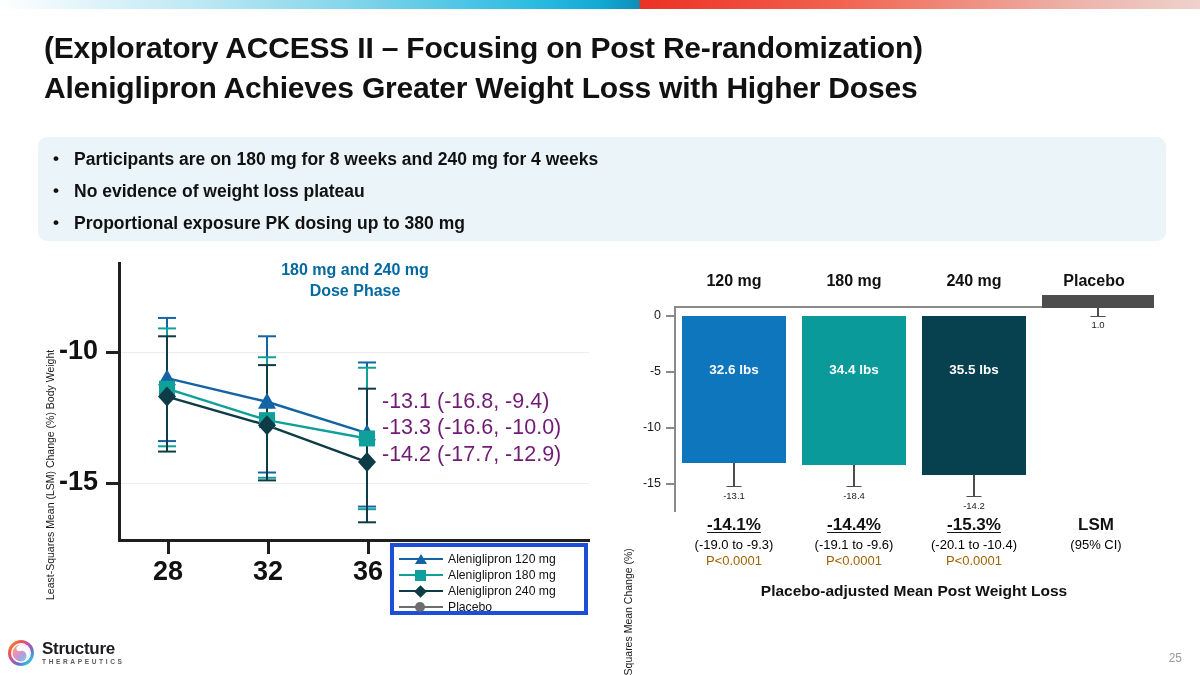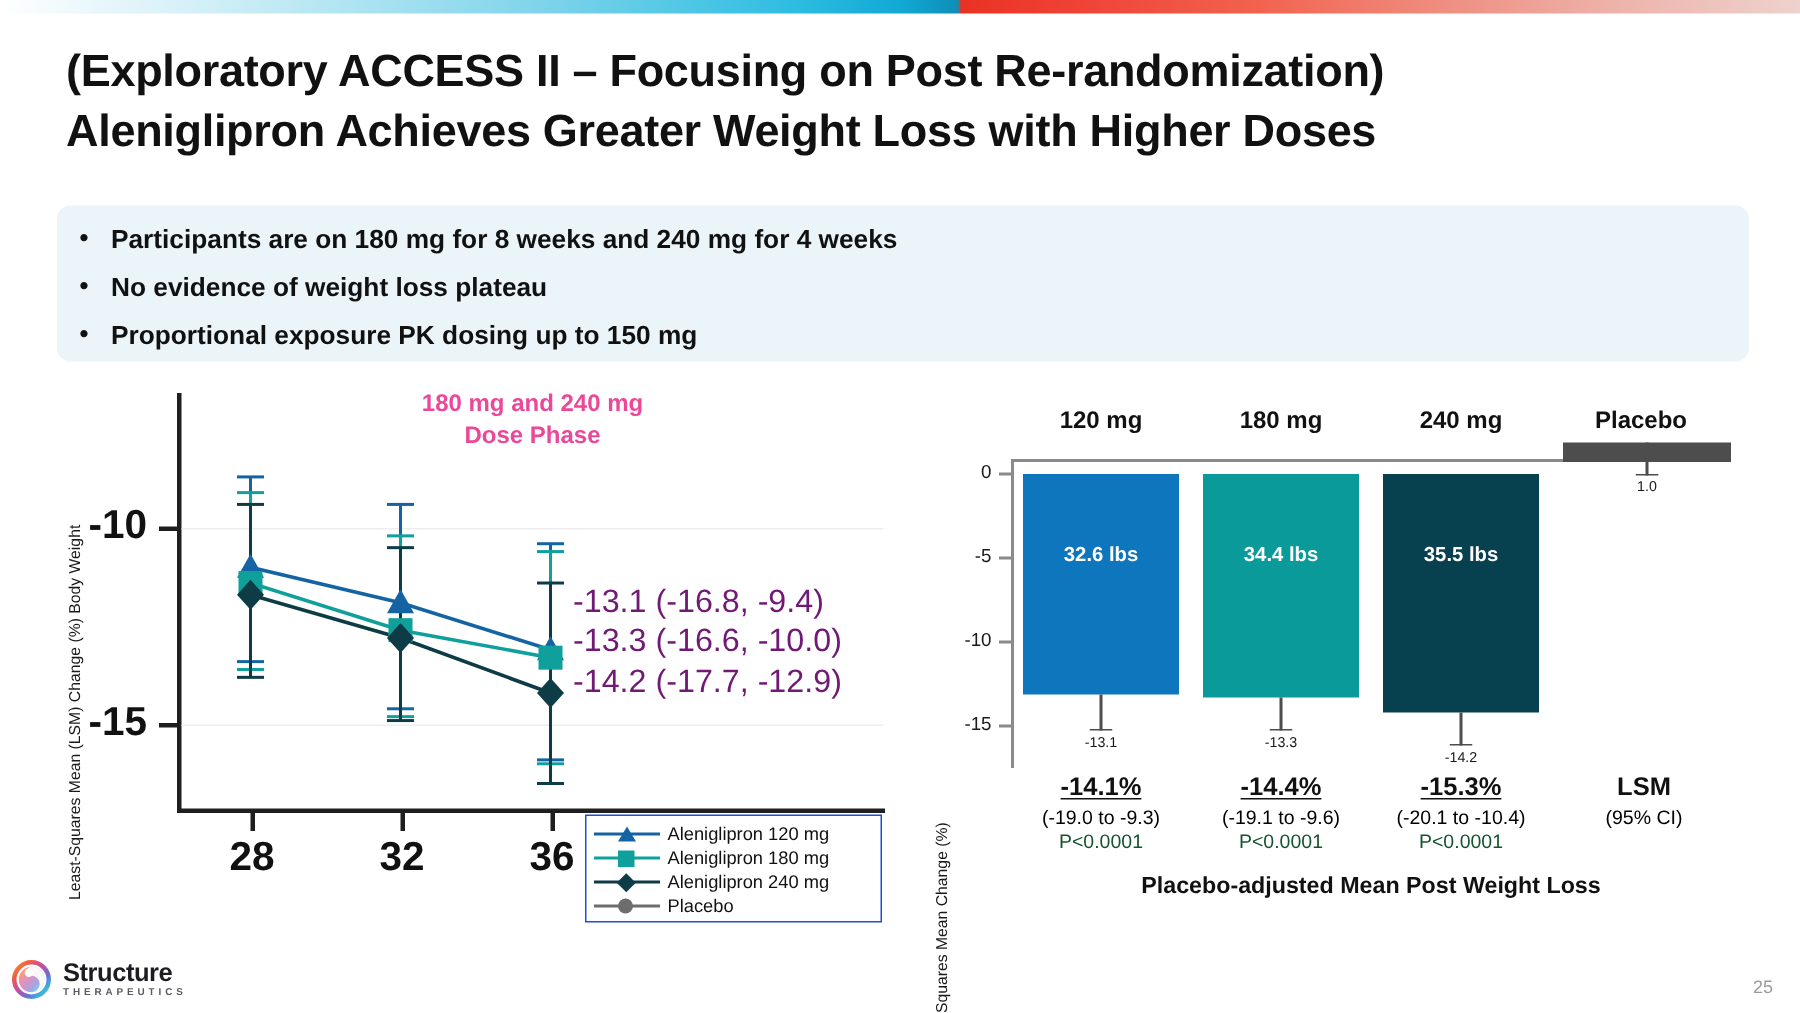--- a/index.html
+++ b/index.html
@@ -82,31 +82,31 @@
     transform: translateY(-52%);
   }
   .line-xtick { position: absolute; top: 290px; width: 3px; height: 12px; background: #1f1f1f; }
   .line-xlab {
     position: absolute; top: 304px; font-size: 27px; font-weight: bold;
     color: #111; transform: translateX(-50%); white-space: nowrap;
   }
 
   #dose-phase-label {
     position: absolute; left: 195px; top: 8px; width: 260px; text-align: center;
-    font-size: 16px; font-weight: bold; color: #ec4899; line-height: 1.3;
+    font-size: 16px; font-weight: bold; color: #0369a1; line-height: 1.3;
   }
 
   #value-annotations {
     position: absolute; left: 352px; top: 136px;
     font-size: 21.5px; color: #701a75; line-height: 1.23; white-space: nowrap;
   }
 
   #line-legend {
     position: absolute; left: 390px; top: 543px; width: 198px; height: 72px;
-    background: #ffffff; border: 1px solid #1d4ed8; padding: 4px 5px 3px 5px;
+    background: #ffffff; border: 4px solid #1d4ed8; padding: 4px 5px 3px 5px;
   }
   .legend-row { display: flex; align-items: center; height: 16px; }
   .legend-swatch { position: relative; width: 44px; height: 14px; flex: 0 0 44px; }
   .legend-swatch .ln {
     position: absolute; left: 0; top: 6px; width: 44px; height: 2px;
   }
   .legend-swatch .mk { position: absolute; left: 16px; top: 2px; }
   .legend-text { font-size: 12.2px; color: #111; margin-left: 5px; white-space: nowrap; }
 
   
@@ -141,21 +141,21 @@
     transform: translateX(-50%); white-space: nowrap;
   }
   .bar-foot {
     position: absolute; text-align: center; transform: translateX(-50%); white-space: nowrap;
   }
   .bar-foot .pct {
     font-size: 17px; font-weight: bold; color: #111;
     text-decoration: underline; text-underline-offset: 2px;
   }
   .bar-foot .ci { font-size: 13px; color: #000000; margin-top: 2px; }
-  .bar-foot .pv { font-size: 13px; color: #14532d; margin-top: 1px; }
+  .bar-foot .pv { font-size: 13px; color: #a16207; margin-top: 1px; }
   #bar-caption {
     position: absolute; left: 62px; width: 480px; top: 310px; text-align: center;
     font-size: 15.5px; font-weight: bold; color: #111;
   }
 
   
   #logo { position: absolute; left: 8px; top: 640px; display: flex; align-items: center; }
   #logo-mark { width: 26px; height: 26px; flex: 0 0 26px; }
   #logo-text { margin-left: 8px; line-height: 1; }
   #logo-name { font-size: 17px; font-weight: bold; color: #1c1c22; letter-spacing: -0.3px; }
@@ -179,21 +179,21 @@
     <li>
       <span class="dot">•</span>
       <span>Participants are on 180 mg for 8 weeks and 240 mg for 4 weeks</span>
     </li>
     <li>
       <span class="dot">•</span>
       <span>No evidence of weight loss plateau</span>
     </li>
     <li>
       <span class="dot">•</span>
-      <span>Proportional exposure PK dosing up to 150 mg</span>
+      <span>Proportional exposure PK dosing up to 380 mg</span>
     </li>
   </ul>
 </div>
 
 <div id="line-chart">
 
   <div id="line-y-title" class="vert-label axis-title">Least-Squares Mean (LSM) Change (%) Body Weight</div>
 
   <div id="dose-phase-label">
     <div>180 mg and 240 mg</div>
@@ -338,21 +338,21 @@
     <span class="bar-inner-label">35.5 lbs</span>
   </div>
   <div class="bar-rect" style="left:430px; top:23px; width:112px; height:13px; background:#4d4d4d;"></div>
 
   <div class="bar-whisker-stem" style="left:121.3px; top:191px; height:24px;"></div>
   <div class="bar-whisker-cap" style="left:122px; top:214px;"></div>
   <div class="bar-whisker-val" style="left:122px; top:218px;">-13.1</div>
 
   <div class="bar-whisker-stem" style="left:241.3px; top:193px; height:22px;"></div>
   <div class="bar-whisker-cap" style="left:242px; top:214px;"></div>
-  <div class="bar-whisker-val" style="left:242px; top:218px;">-13.3</div>
+  <div class="bar-whisker-val" style="left:242px; top:218px;">-18.4</div>
 
   <div class="bar-whisker-stem" style="left:361.3px; top:203px; height:22px;"></div>
   <div class="bar-whisker-cap" style="left:362px; top:224px;"></div>
   <div class="bar-whisker-val" style="left:362px; top:228px;">-14.2</div>
 
   <div class="bar-whisker-stem" style="left:485.3px; top:23px; height:22px;"></div>
   <div class="bar-whisker-cap" style="left:486px; top:44px;"></div>
   <div class="bar-whisker-val" style="left:486px; top:47px;">1.0</div>
 
   <div class="bar-foot" style="left:122px; top:243px;">

